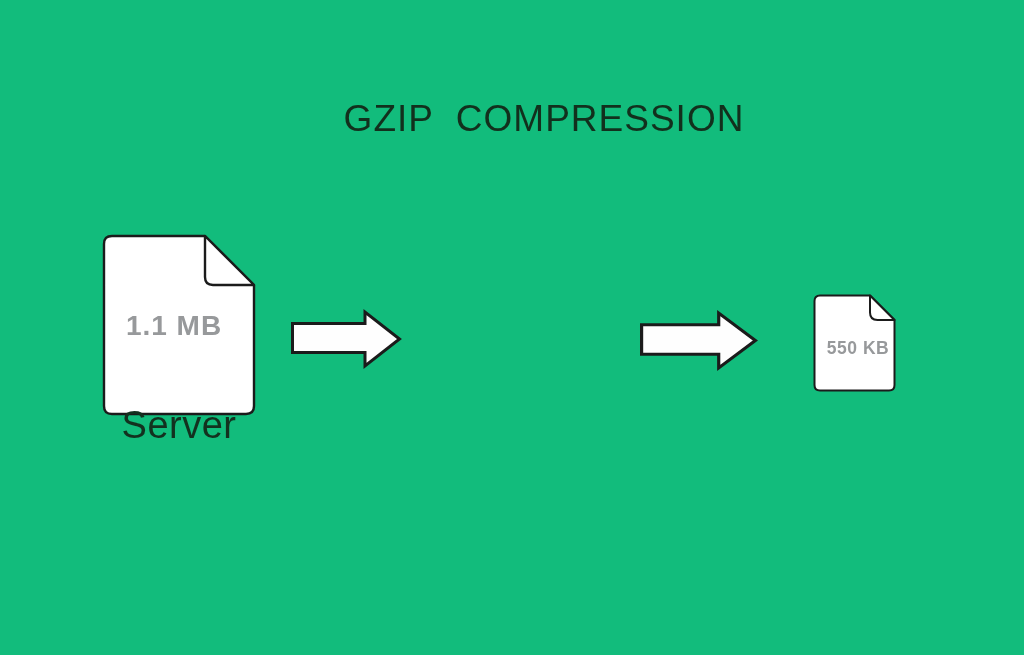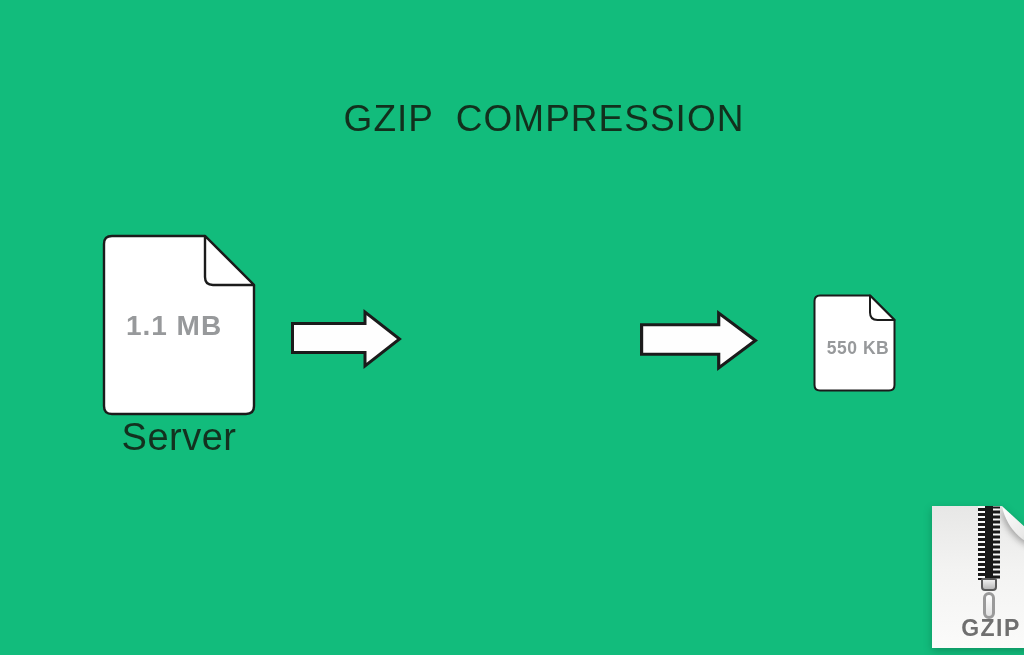--- a/index.html
+++ b/index.html
@@ -25,21 +25,21 @@
   .doc-size{
     font-family:"Liberation Sans",sans-serif;font-weight:700;
     fill:#97999b;text-anchor:middle;
   }
   .doc-left .doc-size{font-size:28px;letter-spacing:1px;}
   .doc-right .doc-size{font-size:17.5px;letter-spacing:0.5px;}
   .caption{
     position:absolute;text-align:center;
     font-size:38px;color:#13311f;letter-spacing:0.5px;
   }
-  .caption-server{left:99px;top:416px;width:160px;}
+  .caption-server{left:99px;top:404px;width:160px;}
   .caption-browser{left:788px;top:419px;width:140px;}
   .arrow{position:absolute;overflow:visible;}
   .arrow-1{left:291px;top:310px;width:110px;height:58px;}
   .arrow-2{left:640px;top:311px;width:117px;height:59px;}
   .arrow path{fill:#fefefe;stroke:#1b1b1b;stroke-width:3;}
   
   .gzip-icon{
     position:absolute;left:466px;top:253px;width:118px;height:142px;
     background:linear-gradient(180deg,#e7e7e6 0%,#f3f3f2 45%,#fbfbfa 100%);
     clip-path:polygon(0 0,70px 0,118px 44px,118px 142px,0 142px);
@@ -84,41 +84,20 @@
     <path class="doc-body" d="M11 2 H104 L153 51 V172 Q153 180 145 180 H11 Q3 180 3 172 V10 Q3 2 11 2 Z"></path>
     <path class="doc-flap" d="M104 2 V43 Q104 51 112 51 H153 Z"></path>
     <text class="doc-size" x="73" y="101">1.1 MB</text>
   </svg>
   <div class="caption caption-server">Server</div>
 
   <svg class="arrow arrow-1" viewBox="0 0 110 58" preserveAspectRatio="none">
     <path d="M1.5 13.5 H74 V2 L108.5 29 L74 56 V42.5 H1.5 Z"></path>
   </svg>
 
-  <div class="gzip-wrap">
-    <div class="gzip-icon">
-      <div class="zip-strip">
-        <div class="teeth teeth-l"></div>
-        <div class="teeth teeth-r"></div>
-      </div>
-      <div class="zip-slider"></div>
-      <div class="zip-pull"></div>
-      <svg class="gzip-curl" viewBox="0 0 48 44">
-        <defs>
-          <linearGradient id="curlGrad" x1="0" y1="0" x2="1" y2="1">
-            <stop offset="0" stop-color="#fefefe"></stop>
-            <stop offset="0.55" stop-color="#e9e9e8"></stop>
-            <stop offset="1" stop-color="#a4a4a2"></stop>
-          </linearGradient>
-        </defs>
-        <path d="M0 0 L48 44 C24 41 5 25 0 0 Z" fill="url(#curlGrad)"></path>
-      </svg>
-      <div class="gzip-label">GZIP</div>
-    </div>
-  </div>
 
   <svg class="arrow arrow-2" viewBox="0 0 110 58" preserveAspectRatio="none">
     <path d="M1.5 13.5 H74 V2 L108.5 29 L74 56 V42.5 H1.5 Z"></path>
   </svg>
 
   <svg class="doc doc-right" viewBox="0 0 83 98">
     <path class="doc-body" d="M7 1.5 H57 L81.5 26 V91 Q81.5 96.5 76 96.5 H7 Q1.5 96.5 1.5 91 V7 Q1.5 1.5 7 1.5 Z"></path>
     <path class="doc-flap" d="M57 1.5 V18.5 Q57 26 64.5 26 H81.5 Z"></path>
     <text class="doc-size" x="45" y="60">550 KB</text>
   </svg>

